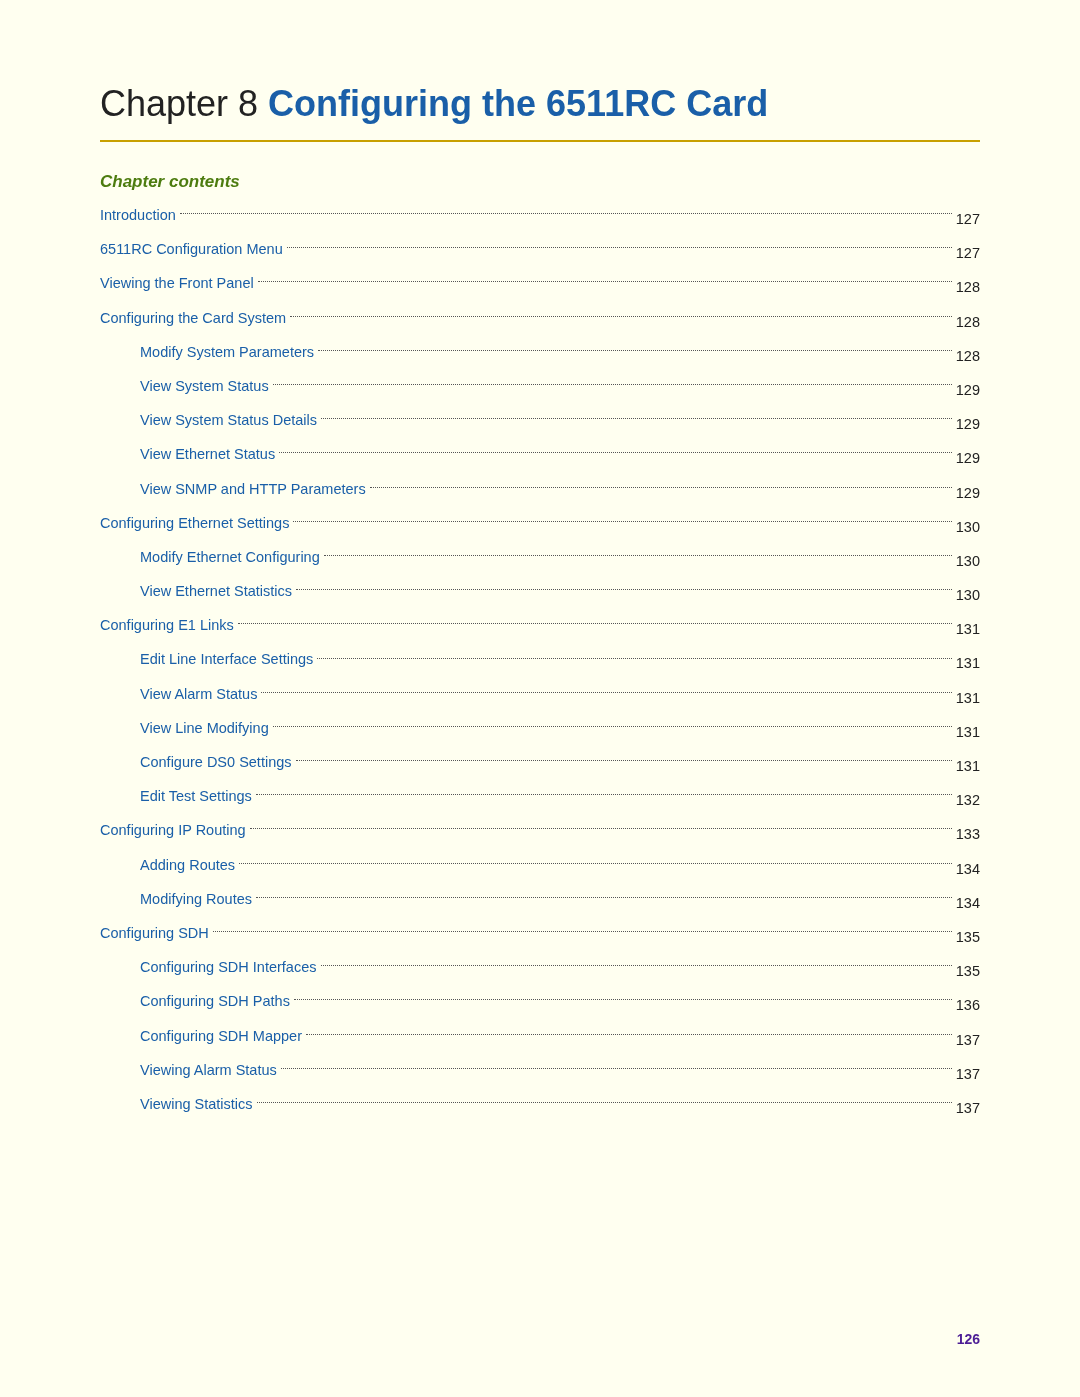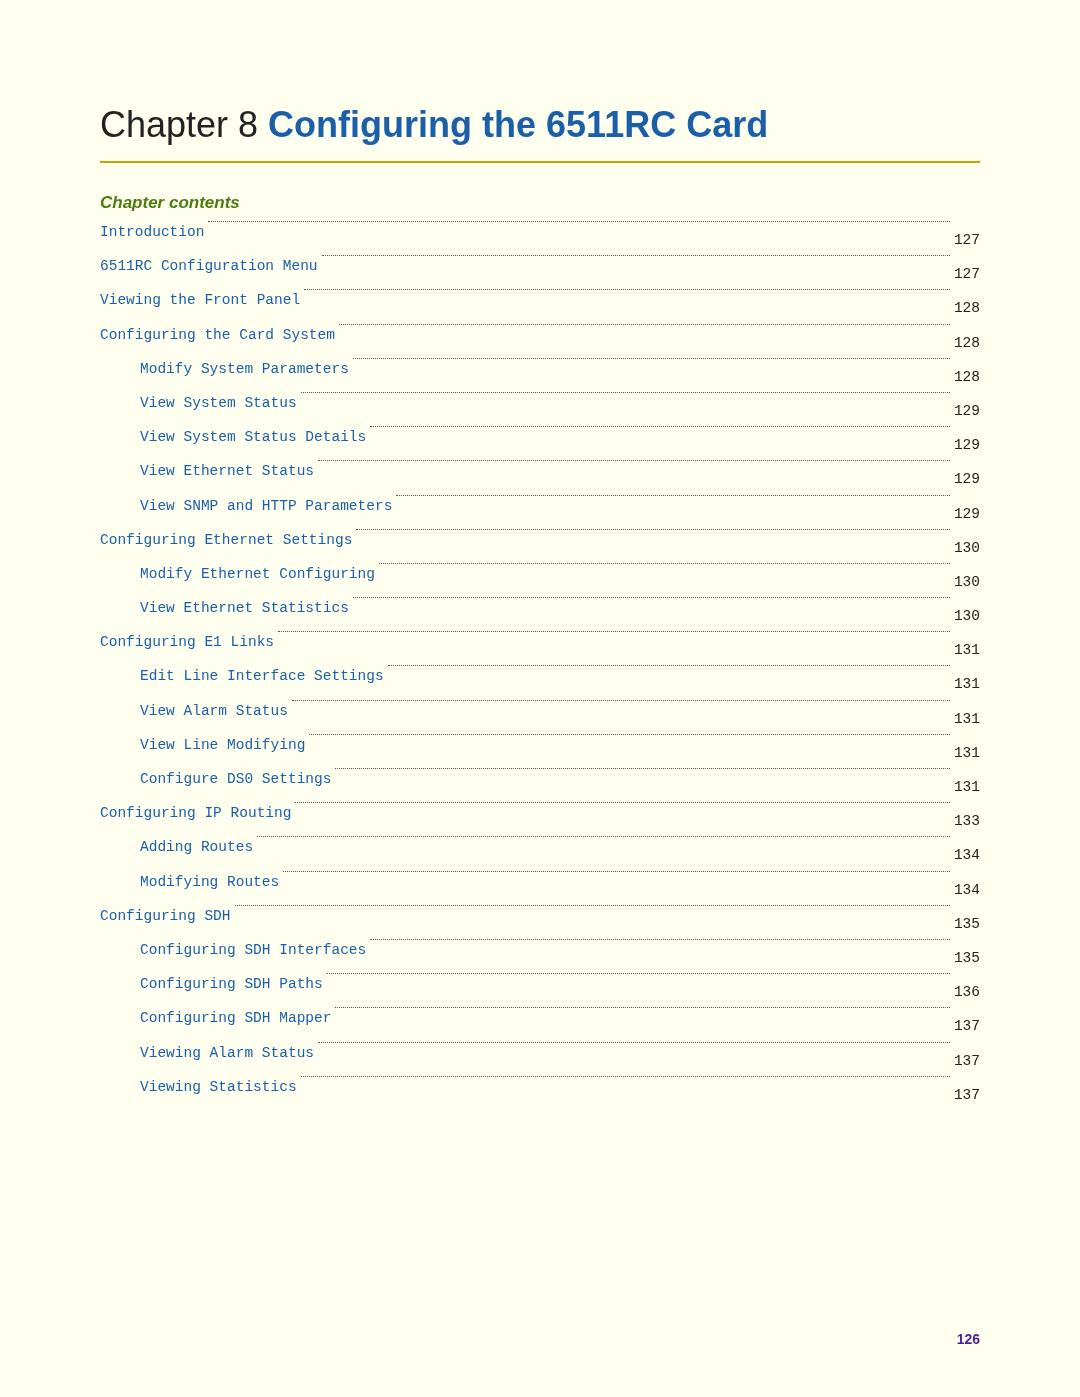--- a/index.html
+++ b/index.html
@@ -13,21 +13,21 @@
       font-family: Arial, sans-serif;
       width: 1080px;
       min-height: 1397px;
       position: relative;
     }
 
     .page {
       width: 1080px;
       min-height: 1397px;
       background-color: #fffff0;
-      padding: 104px 100px 80px 100px;
+      padding: 83px 100px 80px 100px;
       position: relative;
     }
 
     .chapter-header {
       margin-bottom: 30px;
       border-bottom: 2px solid #c8a000;
       padding-bottom: 15px;
     }
 
     .chapter-title {
@@ -49,25 +49,24 @@
       margin-bottom: 8px;
       margin-top: 28px;
     }
 
     .toc {
       width: 100%;
     }
 
     .toc-item {
       display: flex;
-      align-items: flex-start;
+      align-items: center;
       margin-bottom: 3px;
       font-size: 14.5px;
       line-height: 1.6;
-      font-family: Liberation Mono, monospace;
     }
 
     .toc-item.level1 > .toc-label {
       color: #1a5fa8;
       font-size: 14.5px;
     }
 
     .toc-item.level2 {
       padding-left: 40px;
     }
@@ -197,20 +196,25 @@
       <div class="toc-item level2">
         <span class="toc-label">View Line Modifying</span>
         <span class="toc-dots"></span>
         <span class="toc-page">131</span>
       </div>
       <div class="toc-item level2">
         <span class="toc-label">Configure DS0 Settings</span>
         <span class="toc-dots"></span>
         <span class="toc-page">131</span>
       </div>
+      <div class="toc-item level2">
+        <span class="toc-label">Edit Test Settings</span>
+        <span class="toc-dots"></span>
+        <span class="toc-page">132</span>
+      </div>
       <div class="toc-item level1">
         <span class="toc-label">Configuring IP Routing</span>
         <span class="toc-dots"></span>
         <span class="toc-page">133</span>
       </div>
       <div class="toc-item level2">
         <span class="toc-label">Adding Routes</span>
         <span class="toc-dots"></span>
         <span class="toc-page">134</span>
       </div>

